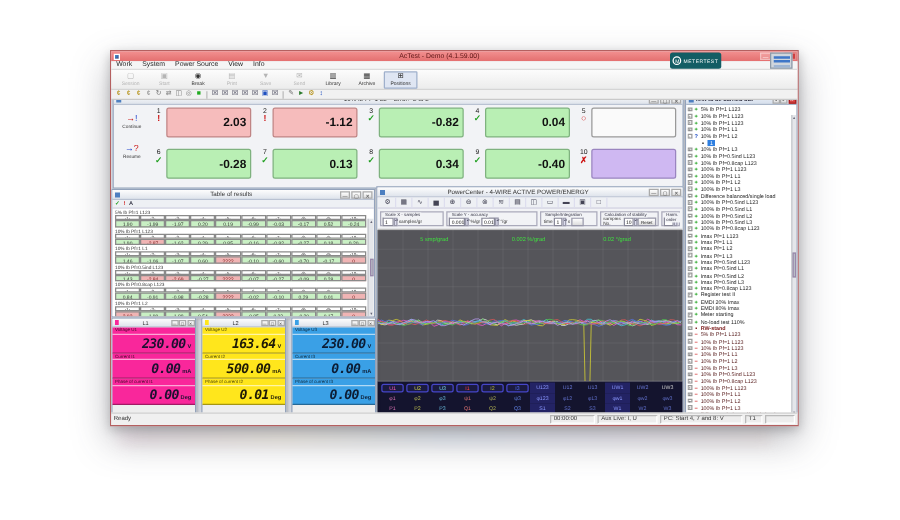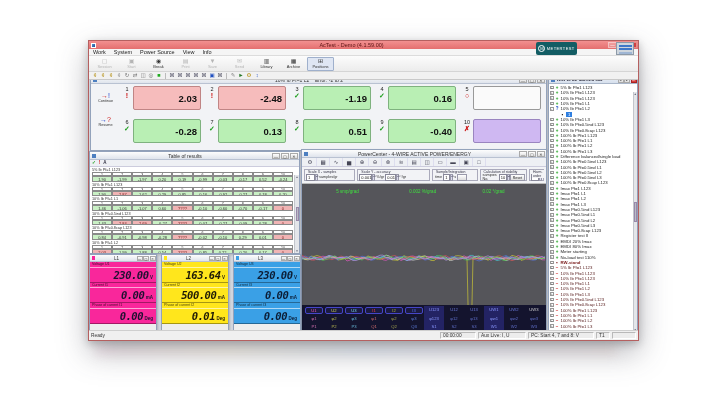--- a/index.html
+++ b/index.html
@@ -272,35 +272,35 @@
                 <span class="pnum">1</span>
                 <span class="picon error">!</span>
               </div>
               <div class="pbox bg-pink">2.03</div>
             </div>
             <div class="pcell">
               <div class="pleft">
                 <span class="pnum">2</span>
                 <span class="picon error">!</span>
               </div>
-              <div class="pbox bg-pink">-2.48</div>
+              <div class="pbox bg-pink">-1.12</div>
             </div>
             <div class="pcell">
               <div class="pleft">
                 <span class="pnum">3</span>
                 <span class="picon ok">✓</span>
               </div>
-              <div class="pbox bg-green">-1.19</div>
+              <div class="pbox bg-green">-0.82</div>
             </div>
             <div class="pcell">
               <div class="pleft">
                 <span class="pnum">4</span>
                 <span class="picon ok">✓</span>
               </div>
-              <div class="pbox bg-green">0.16</div>
+              <div class="pbox bg-green">0.04</div>
             </div>
             <div class="pcell">
               <div class="pleft">
                 <span class="pnum">5</span>
                 <span class="picon pending">○</span>
               </div>
               <div class="pbox bg-white"></div>
             </div>
             <div class="pcell">
               <div class="pleft">
@@ -314,21 +314,21 @@
                 <span class="pnum">7</span>
                 <span class="picon ok">✓</span>
               </div>
               <div class="pbox bg-green">0.13</div>
             </div>
             <div class="pcell">
               <div class="pleft">
                 <span class="pnum">8</span>
                 <span class="picon ok">✓</span>
               </div>
-              <div class="pbox bg-green">0.51</div>
+              <div class="pbox bg-green">0.34</div>
             </div>
             <div class="pcell">
               <div class="pleft">
                 <span class="pnum">9</span>
                 <span class="picon ok">✓</span>
               </div>
               <div class="pbox bg-green">-0.40</div>
             </div>
             <div class="pcell">
               <div class="pleft">

